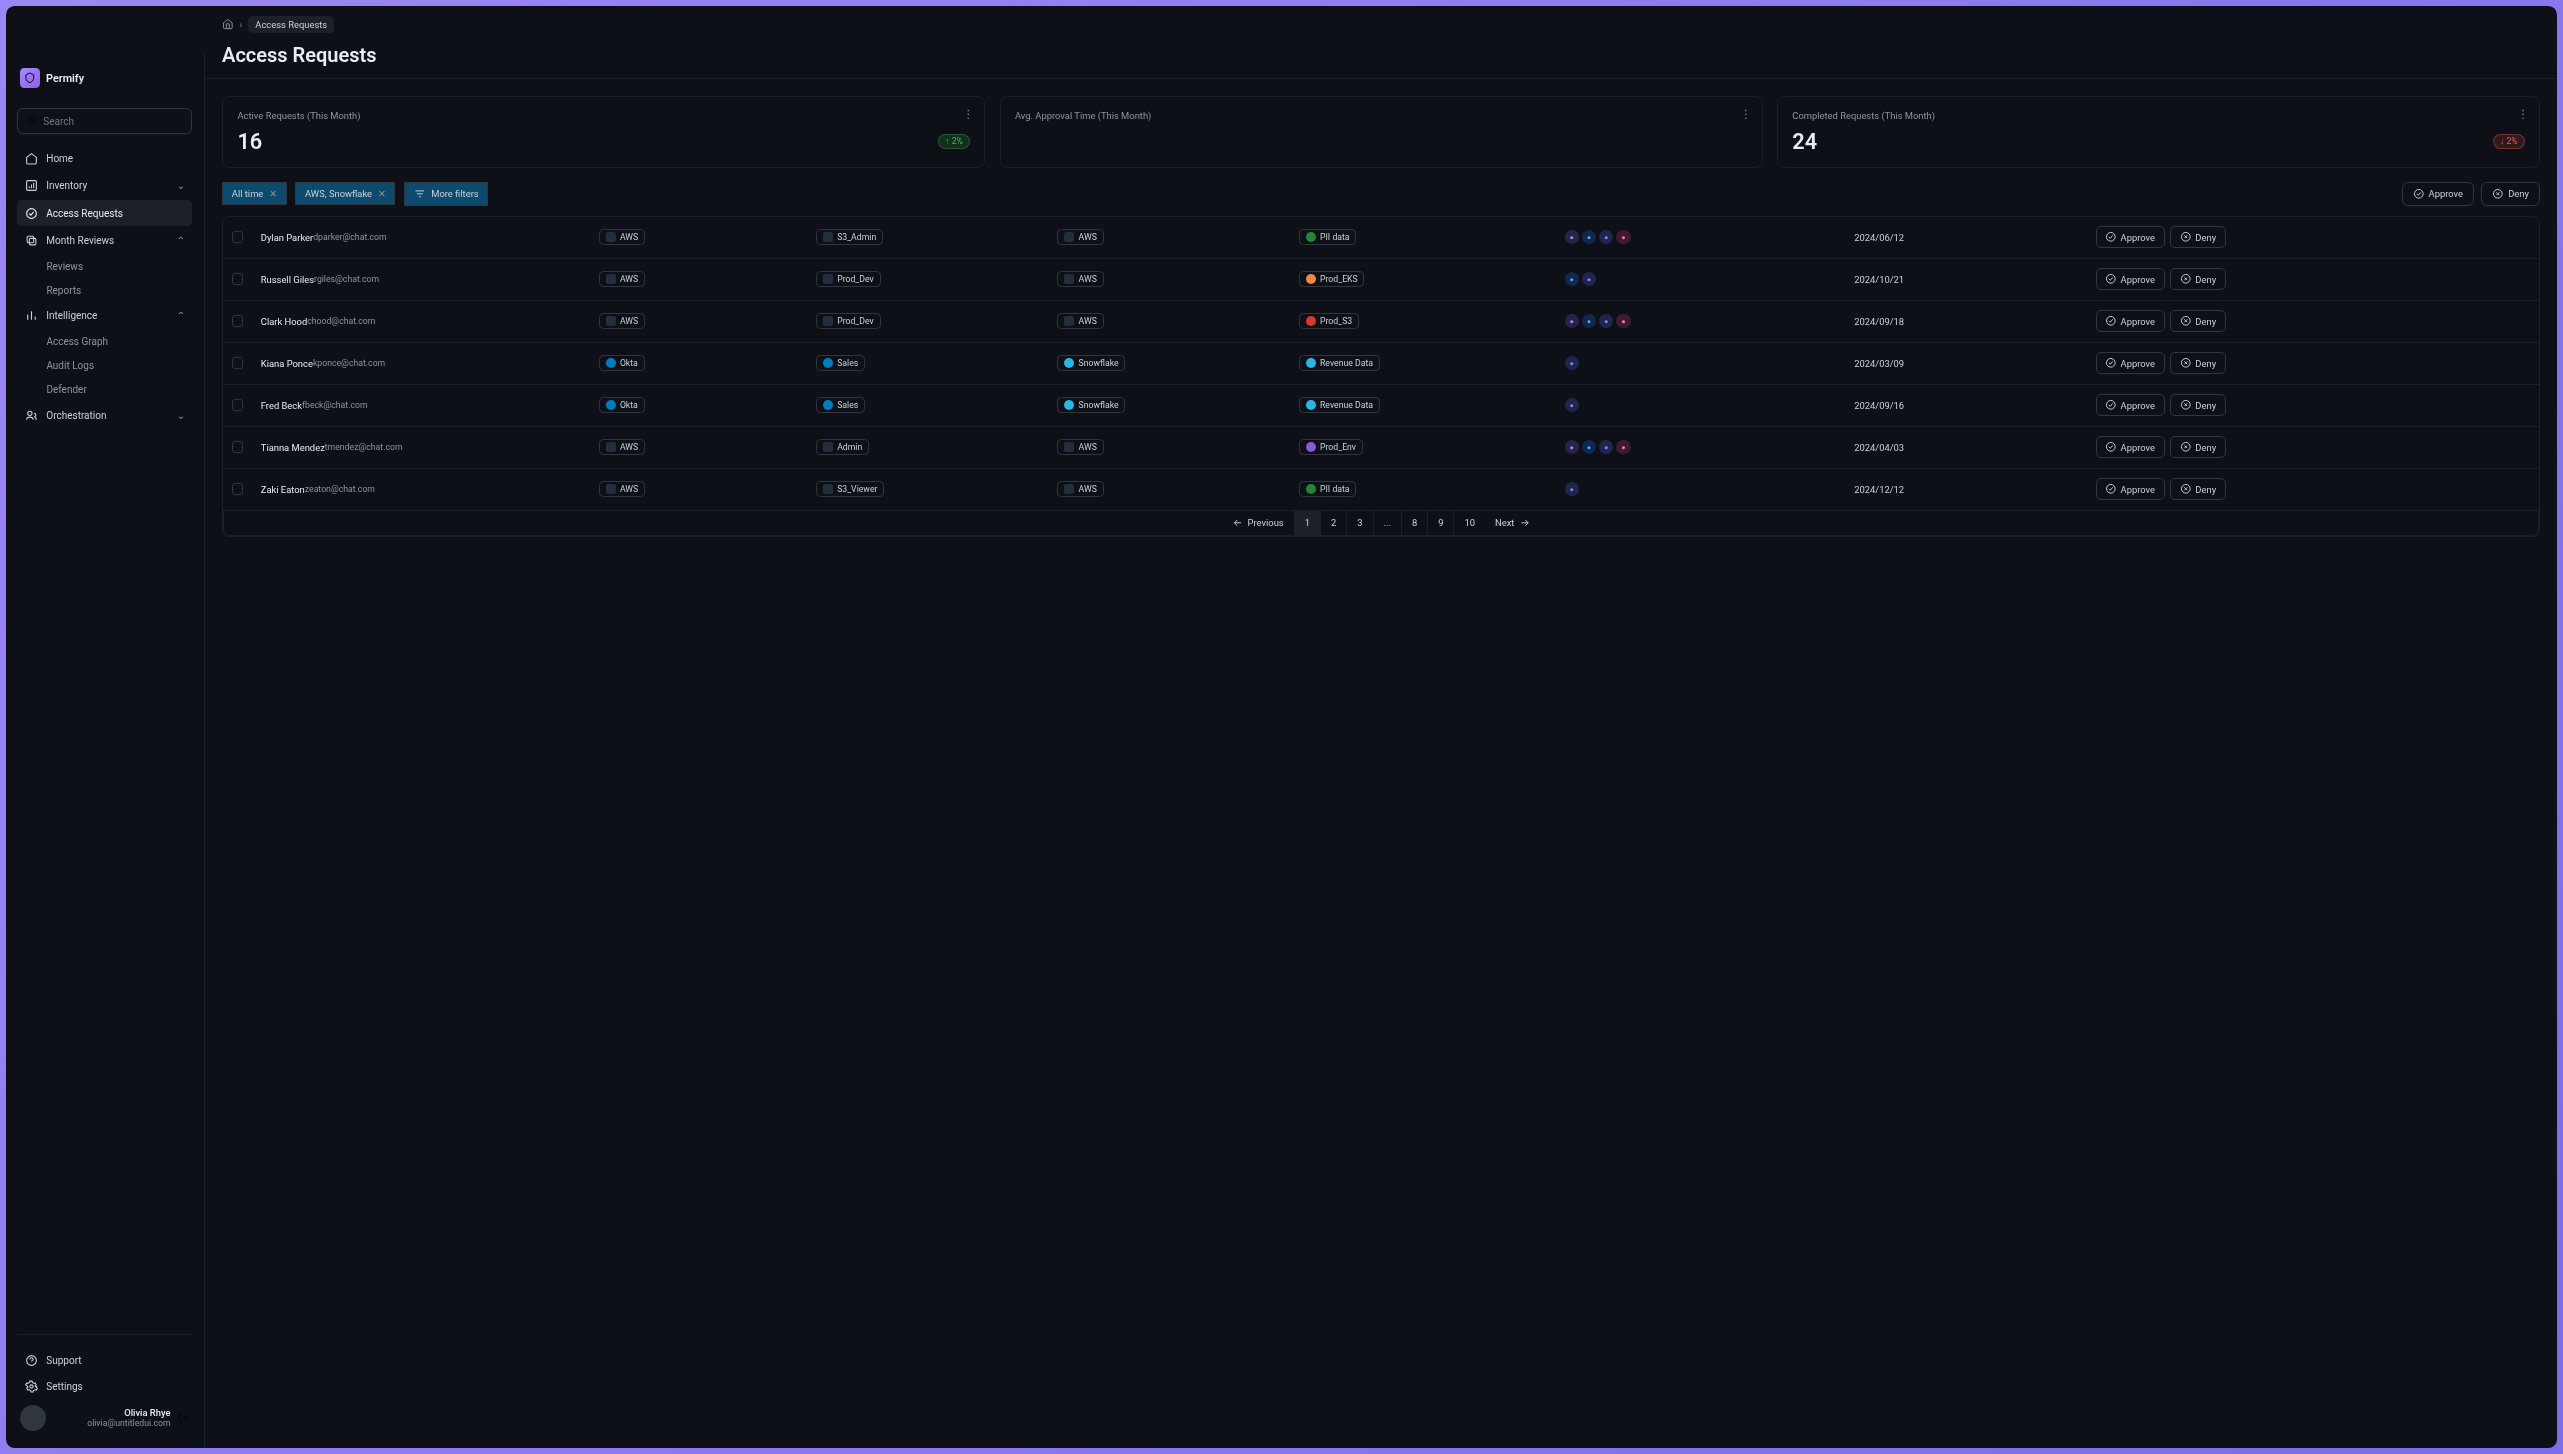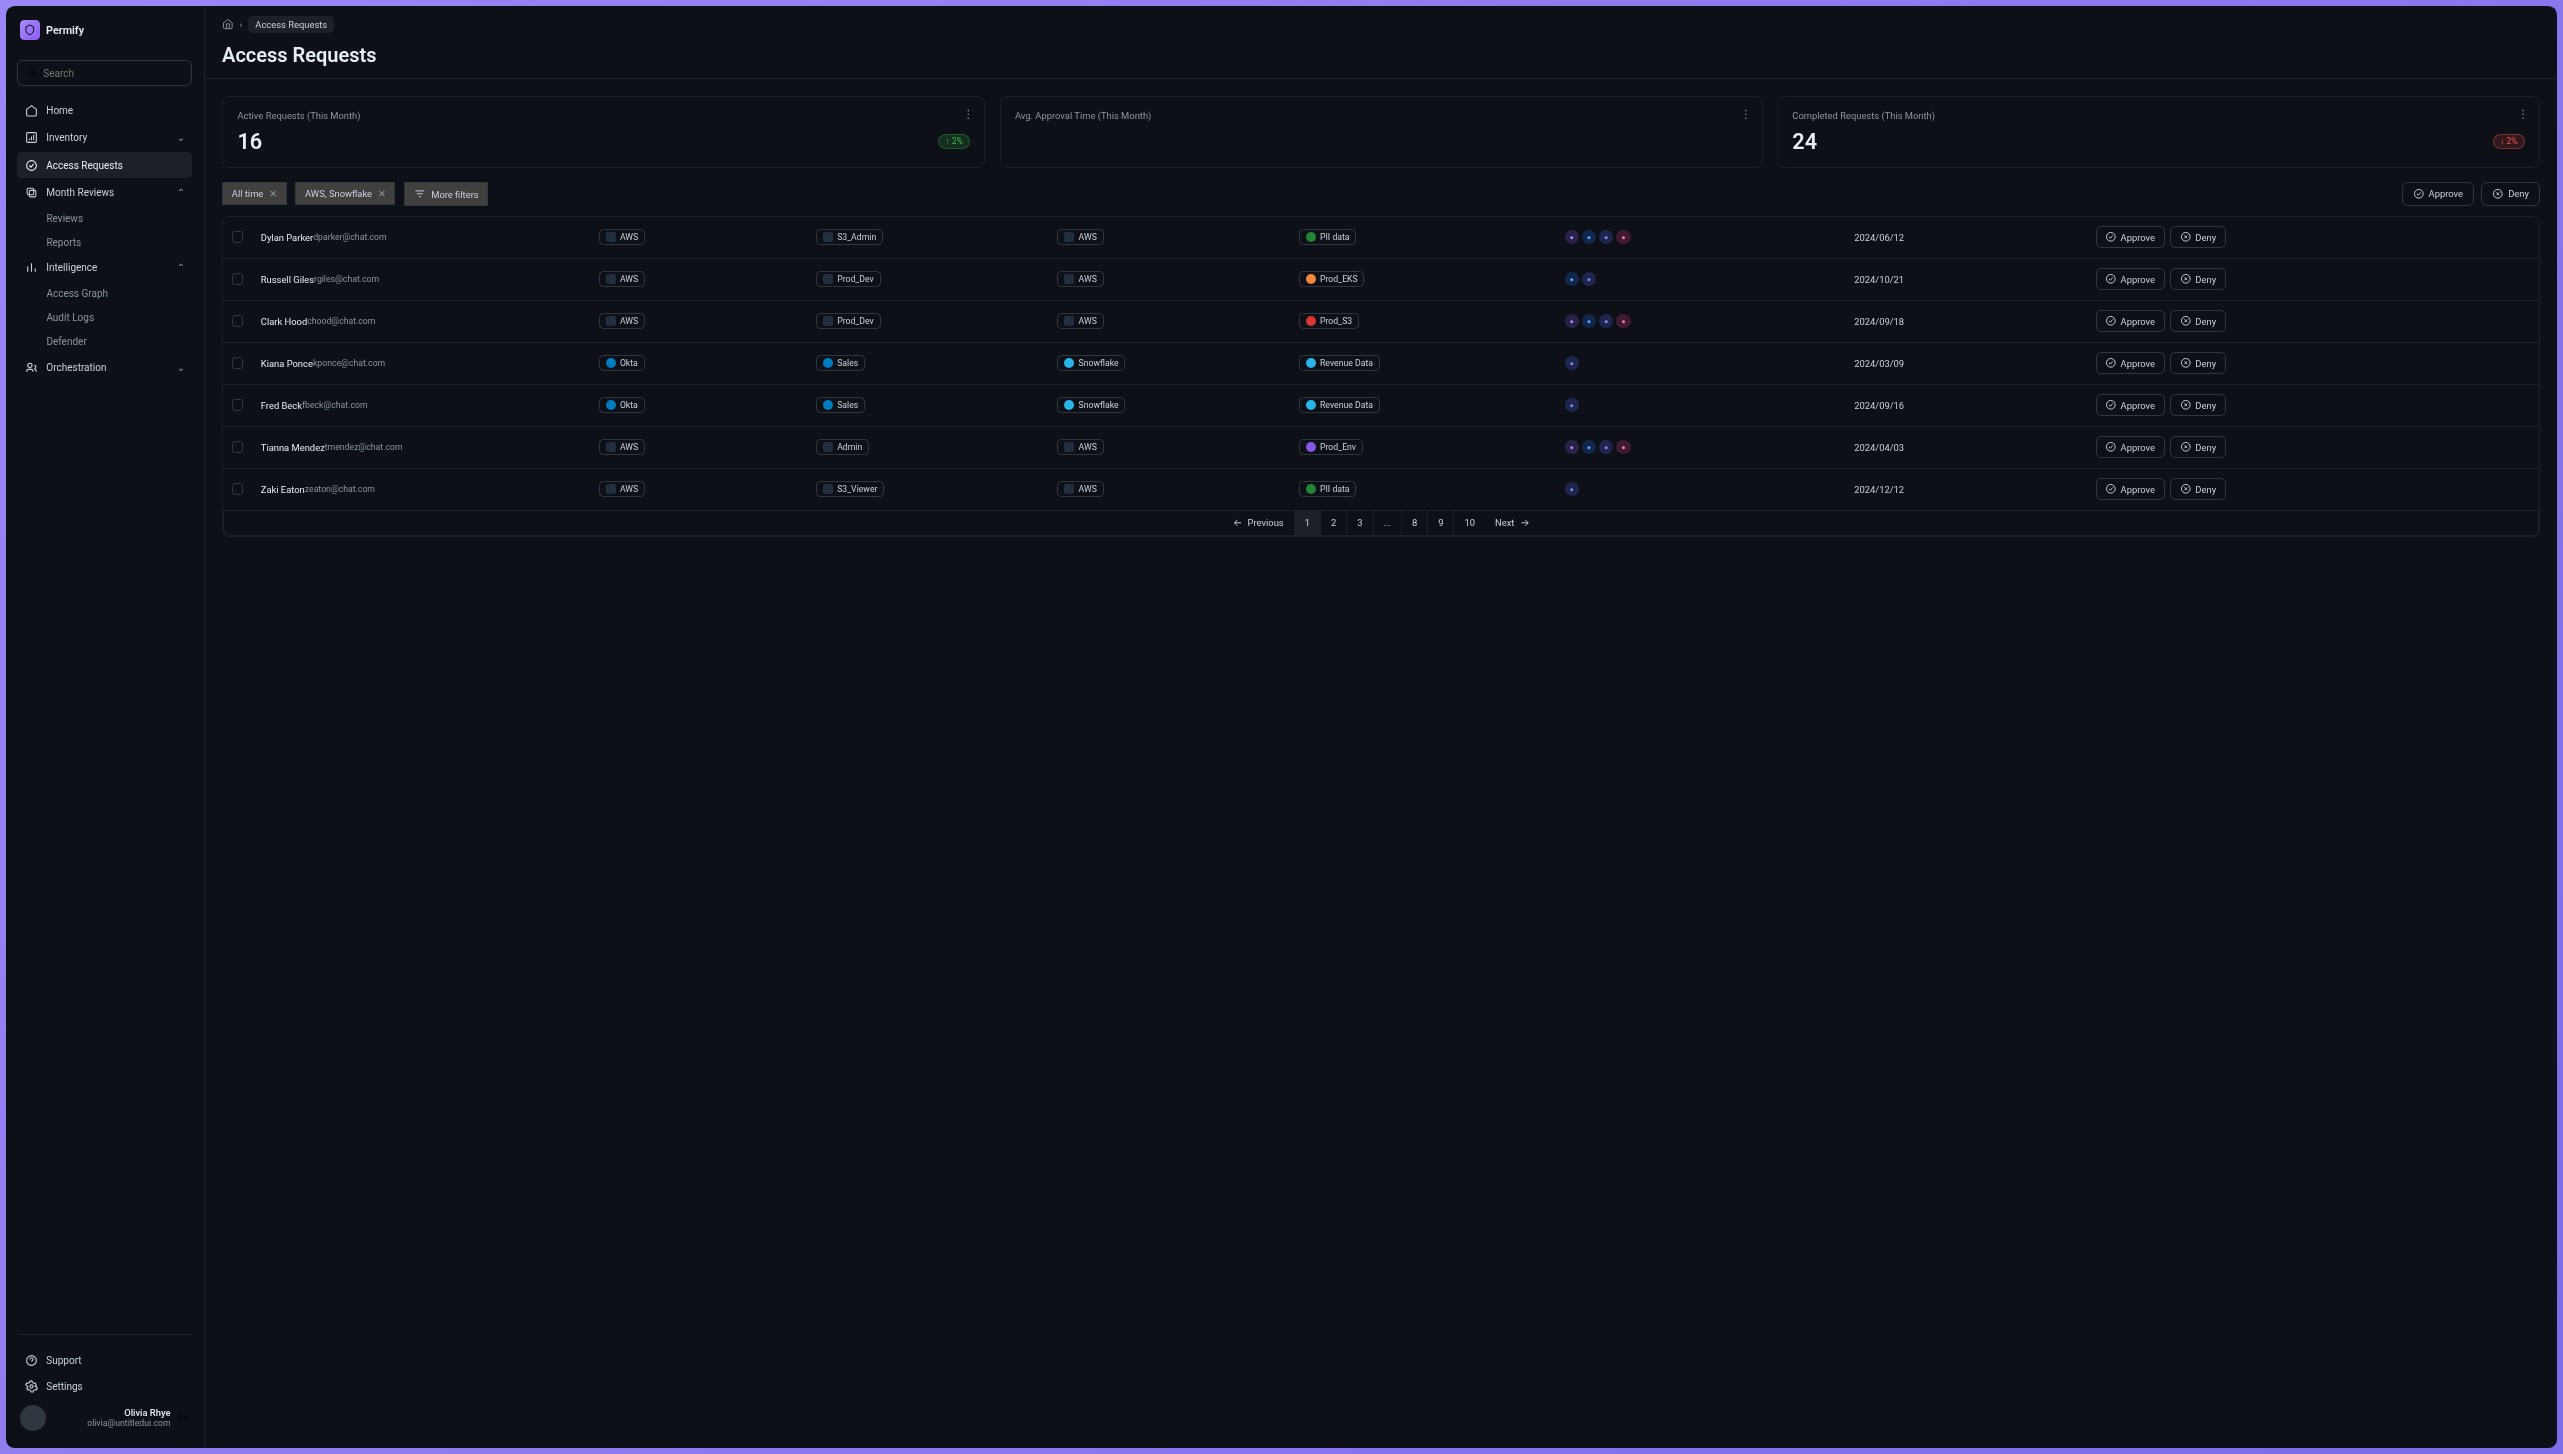--- a/index.html
+++ b/index.html
@@ -1,18 +1,18 @@
 <!DOCTYPE html>
 <html style="font-size:11.6px"><head>
 <meta charset="utf-8">
 <style>
 * { box-sizing: border-box; margin: 0; padding: 0; font-family: -apple-system, BlinkMacSystemFont, "Segoe UI", Roboto, sans-serif; }
 body { background: linear-gradient(135deg, #9b87f5, #7c6de8); padding: 5.8px; }
 .app { background: #0d1117; border-radius: 8.7px; display: flex; height: calc(100vh - 11.6px); overflow: hidden; }
-.sidebar { width: 199px; border-right: 0.7px solid #1c2128; display: flex; flex-direction: column; padding: 11.6px; }
+.sidebar { width: 199px; border-right: 0.7px solid #1c2128; display: flex; flex-direction: column; padding: 11.6px; margin-top: 48px; }
 .logo { display: flex; align-items: center; gap: 5.8px; margin-bottom: 17.3px; padding: 2.9px; }
 .logo-icon { width: 20px; height: 20px; background: linear-gradient(135deg, #a78bfa, #8b5cf6); border-radius: 4.3px; display: flex; align-items: center; justify-content: center; }
 .logo-text { color: #e6edf3; font-weight: 600; font-size: 10.8px; }
 .search-box { display: flex; align-items: center; gap: 5.8px; background: #0d1117; border: 0.7px solid #30363d; border-radius: 5.8px; padding: 5.8px 8.7px; margin-bottom: 11.6px; }
 .search-box input { background: transparent; border: none; color: #8b949e; font-size: 10px; width: 100%; outline: none; }
 .nav { flex: 1; display: flex; flex-direction: column; gap: 1.4px; }
 .nav-item { display: flex; align-items: center; gap: 8.7px; padding: 6.5px 7.2px; border-radius: 4.3px; color: #c9d1d9; font-size: 10px; cursor: pointer; }
 .nav-item.active { background: #1c2128; color: #e6edf3; }
 .nav-item .icon { width: 13px; height: 13px; flex-shrink: 0; }
 .nav-sub { padding-left: 29px; font-size: 10px; color: #8b949e; padding-top: 5.8px; padding-bottom: 5.8px; cursor: pointer; }
@@ -31,21 +31,21 @@
 .stats { display: flex; gap: 14.4px; margin-bottom: 14.4px; }
 .stat-card { flex: 1; border: 0.7px solid #1c2128; border-radius: 7.2px; padding: 13px 14.4px; position: relative; }
 .stat-label { color: #8b949e; font-size: 9.4px; margin-bottom: 7.2px; }
 .stat-row { display: flex; align-items: center; justify-content: space-between; }
 .stat-value { color: #e6edf3; font-size: 21.7px; font-weight: 600; }
 .stat-badge { padding: 1.4px 5.8px; border-radius: 8.7px; font-size: 8.7px; display: flex; align-items: center; gap: 1.4px; }
 .badge-green { background: rgba(46,160,67,0.2); color: #3fb950; border: 0.7px solid rgba(46,160,67,0.4); }
 .badge-red { background: rgba(248,81,73,0.15); color: #f85149; border: 0.7px solid rgba(248,81,73,0.4); }
 .stat-menu { position: absolute; top: 10px; right: 10px; color: #8b949e; cursor: pointer; }
 .filters-row { display: flex; align-items: center; gap: 8.7px; margin-bottom: 10px; }
-.chip { display: flex; align-items: flex-end; gap: 5.8px; background: #404040; border: 0.7px solid #30363d; border-radius: 0; padding: 5px 8.7px; font-size: 9.4px; color: #c9d1d9; cursor: pointer; }
+.chip { display: flex; align-items: flex-start; gap: 5.8px; background: #0c4a6e; border: 0.7px solid #30363d; border-radius: 0; padding: 5px 8.7px; font-size: 9.4px; color: #c9d1d9; cursor: pointer; }
 .chip .x { color: #8b949e; }
 .filters-actions { margin-left: auto; display: flex; gap: 7.2px; }
 .btn { display: flex; align-items: center; gap: 4.3px; border: 0.7px solid #30363d; background: #0d1117; color: #c9d1d9; padding: 5px 10px; border-radius: 5.8px; font-size: 9.4px; cursor: pointer; }
 .table { border: 0.7px solid #1c2128; border-radius: 7.2px; overflow: hidden; }
 .thead, .trow { display: grid; grid-template-columns: 29px 1.4fr 0.9fr 1fr 1fr 1.1fr 1.2fr 1fr 1.8fr; align-items: center; padding: 0 8.7px; }
 .thead { background: #0d1117; color: #8b949e; font-size: 8.7px; height: 27.4px; border-bottom: 0.7px solid #1c2128; }
 .th { display: flex; align-items: center; gap: 2.9px; }
 .trow { height: 42px; border-bottom: 0.7px solid #1c2128; font-size: 9.4px; color: #c9d1d9; }
 .checkbox { width: 11.6px; height: 11.6px; border: 0.7px solid #30363d; border-radius: 2.9px; cursor: pointer; }
 .identity { display: flex; flex-direction: row; }

